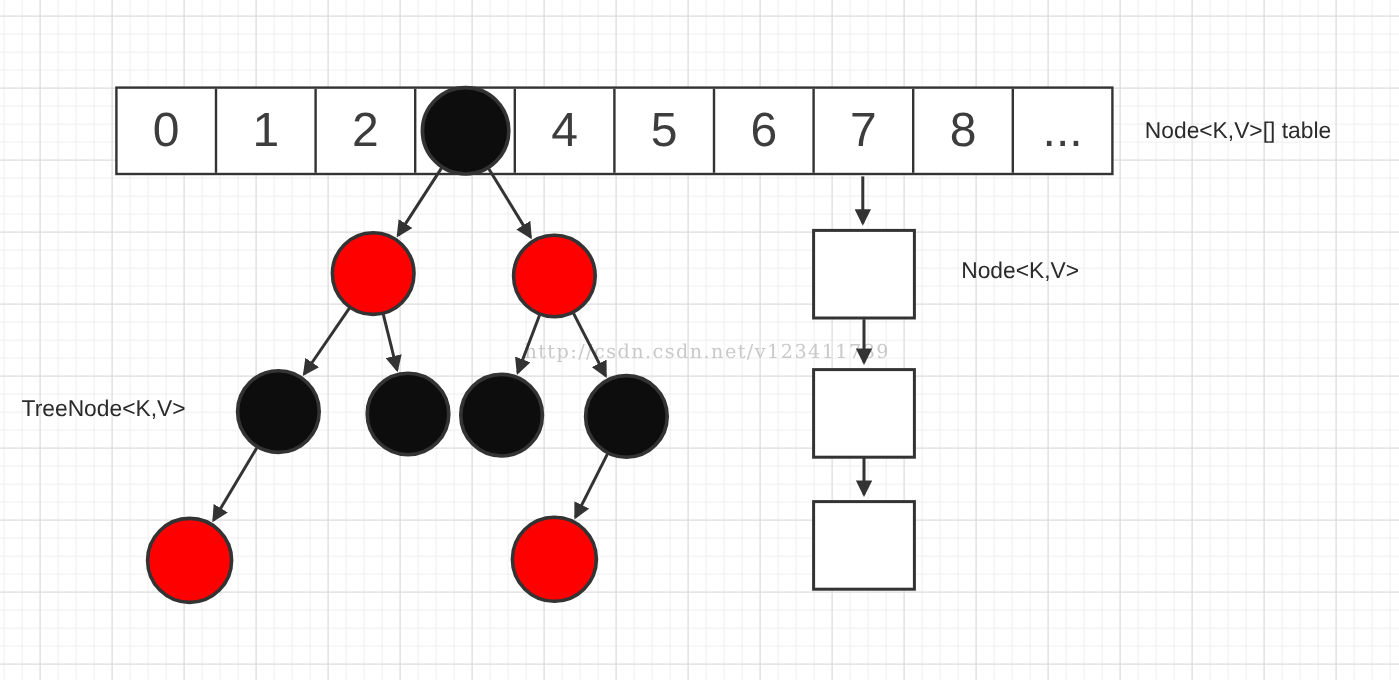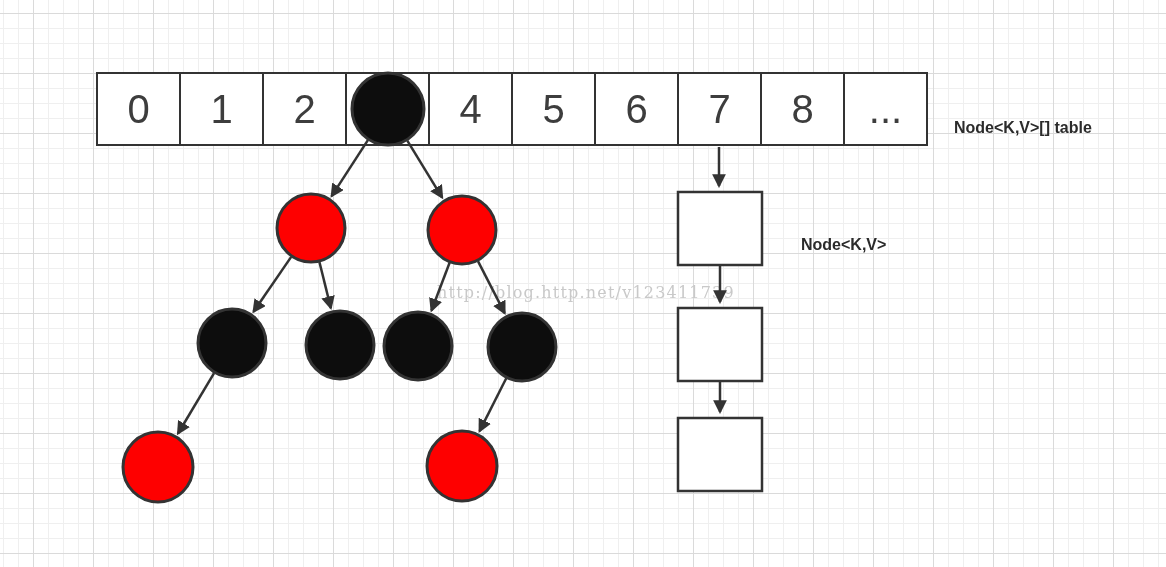--- a/index.html
+++ b/index.html
@@ -46,26 +46,25 @@
   
   #diagram-svg {
     position: absolute;
     left: 0; top: 0;
     z-index: 5;
   }
 
   
   .diagram-label {
     position: absolute;
-    font-weight: bold;
-    font-size: 16px;
+    font-weight: normal;
+    font-size: 19px;
     color: #2b2b2b;
     white-space: nowrap;
     z-index: 6;
-    margin-top: 20px;
   }
   #label-table    { left: 954px; top: 99px;  }
   #label-node     { left: 801px; top: 216px; }
   #label-treenode { left: 18px;  top: 331px; }
 
   #watermark {
     position: absolute;
     left: 437px; top: 283px;
     font-family: "DejaVu Serif", serif;
     font-size: 16px;
@@ -125,16 +124,17 @@
         <circle cx="340" cy="345" r="34" fill="#0d0d0d" stroke="#333333" stroke-width="3"></circle>
         <circle cx="418" cy="346" r="34" fill="#0d0d0d" stroke="#333333" stroke-width="3"></circle>
         <circle cx="522" cy="347" r="34" fill="#0d0d0d" stroke="#333333" stroke-width="3"></circle>
         <circle cx="158" cy="467" r="35" fill="#fe0000" stroke="#333333" stroke-width="3"></circle>
         <circle cx="462" cy="466" r="35" fill="#fe0000" stroke="#333333" stroke-width="3"></circle>
       </g>
   </svg>
 
   <div class="diagram-label" id="label-table">Node&lt;K,V&gt;[] table</div>
   <div class="diagram-label" id="label-node">Node&lt;K,V&gt;</div>
+  <div class="diagram-label" id="label-treenode">TreeNode&lt;K,V&gt;</div>
 
-  <div id="watermark">http://blog.http.net/v123411739</div>
+  <div id="watermark">http://csdn.csdn.net/v123411739</div>
 
 </div>
 
 </body></html>

